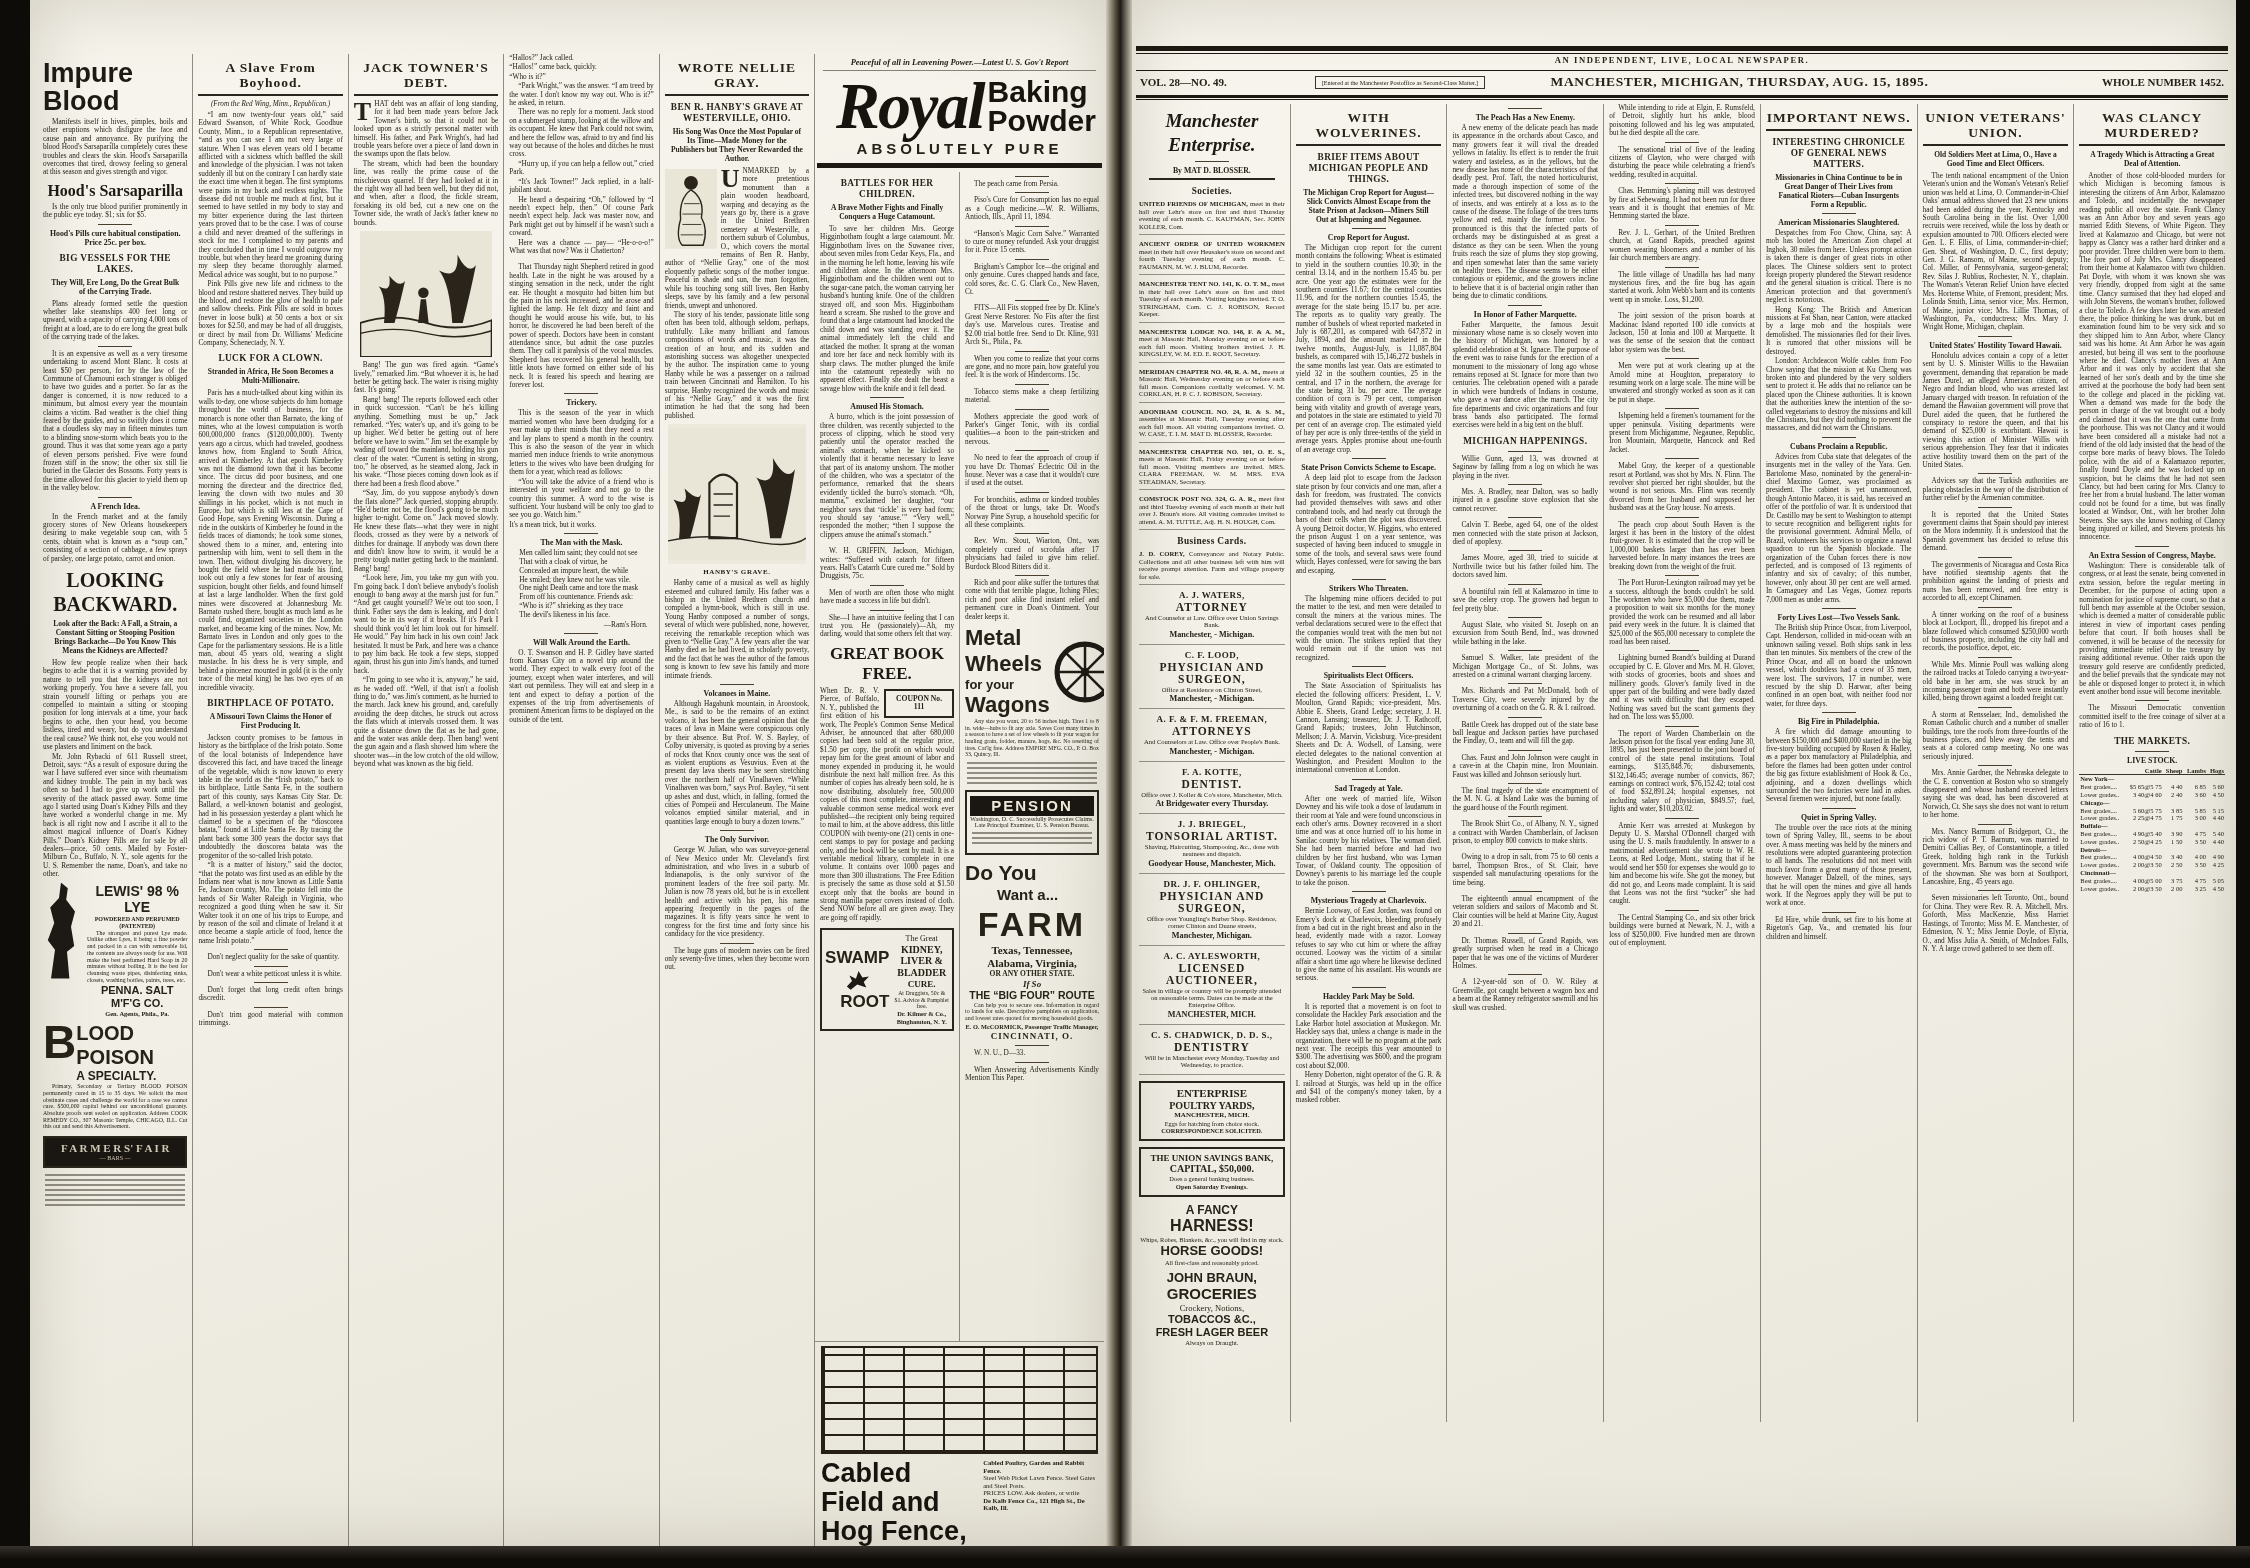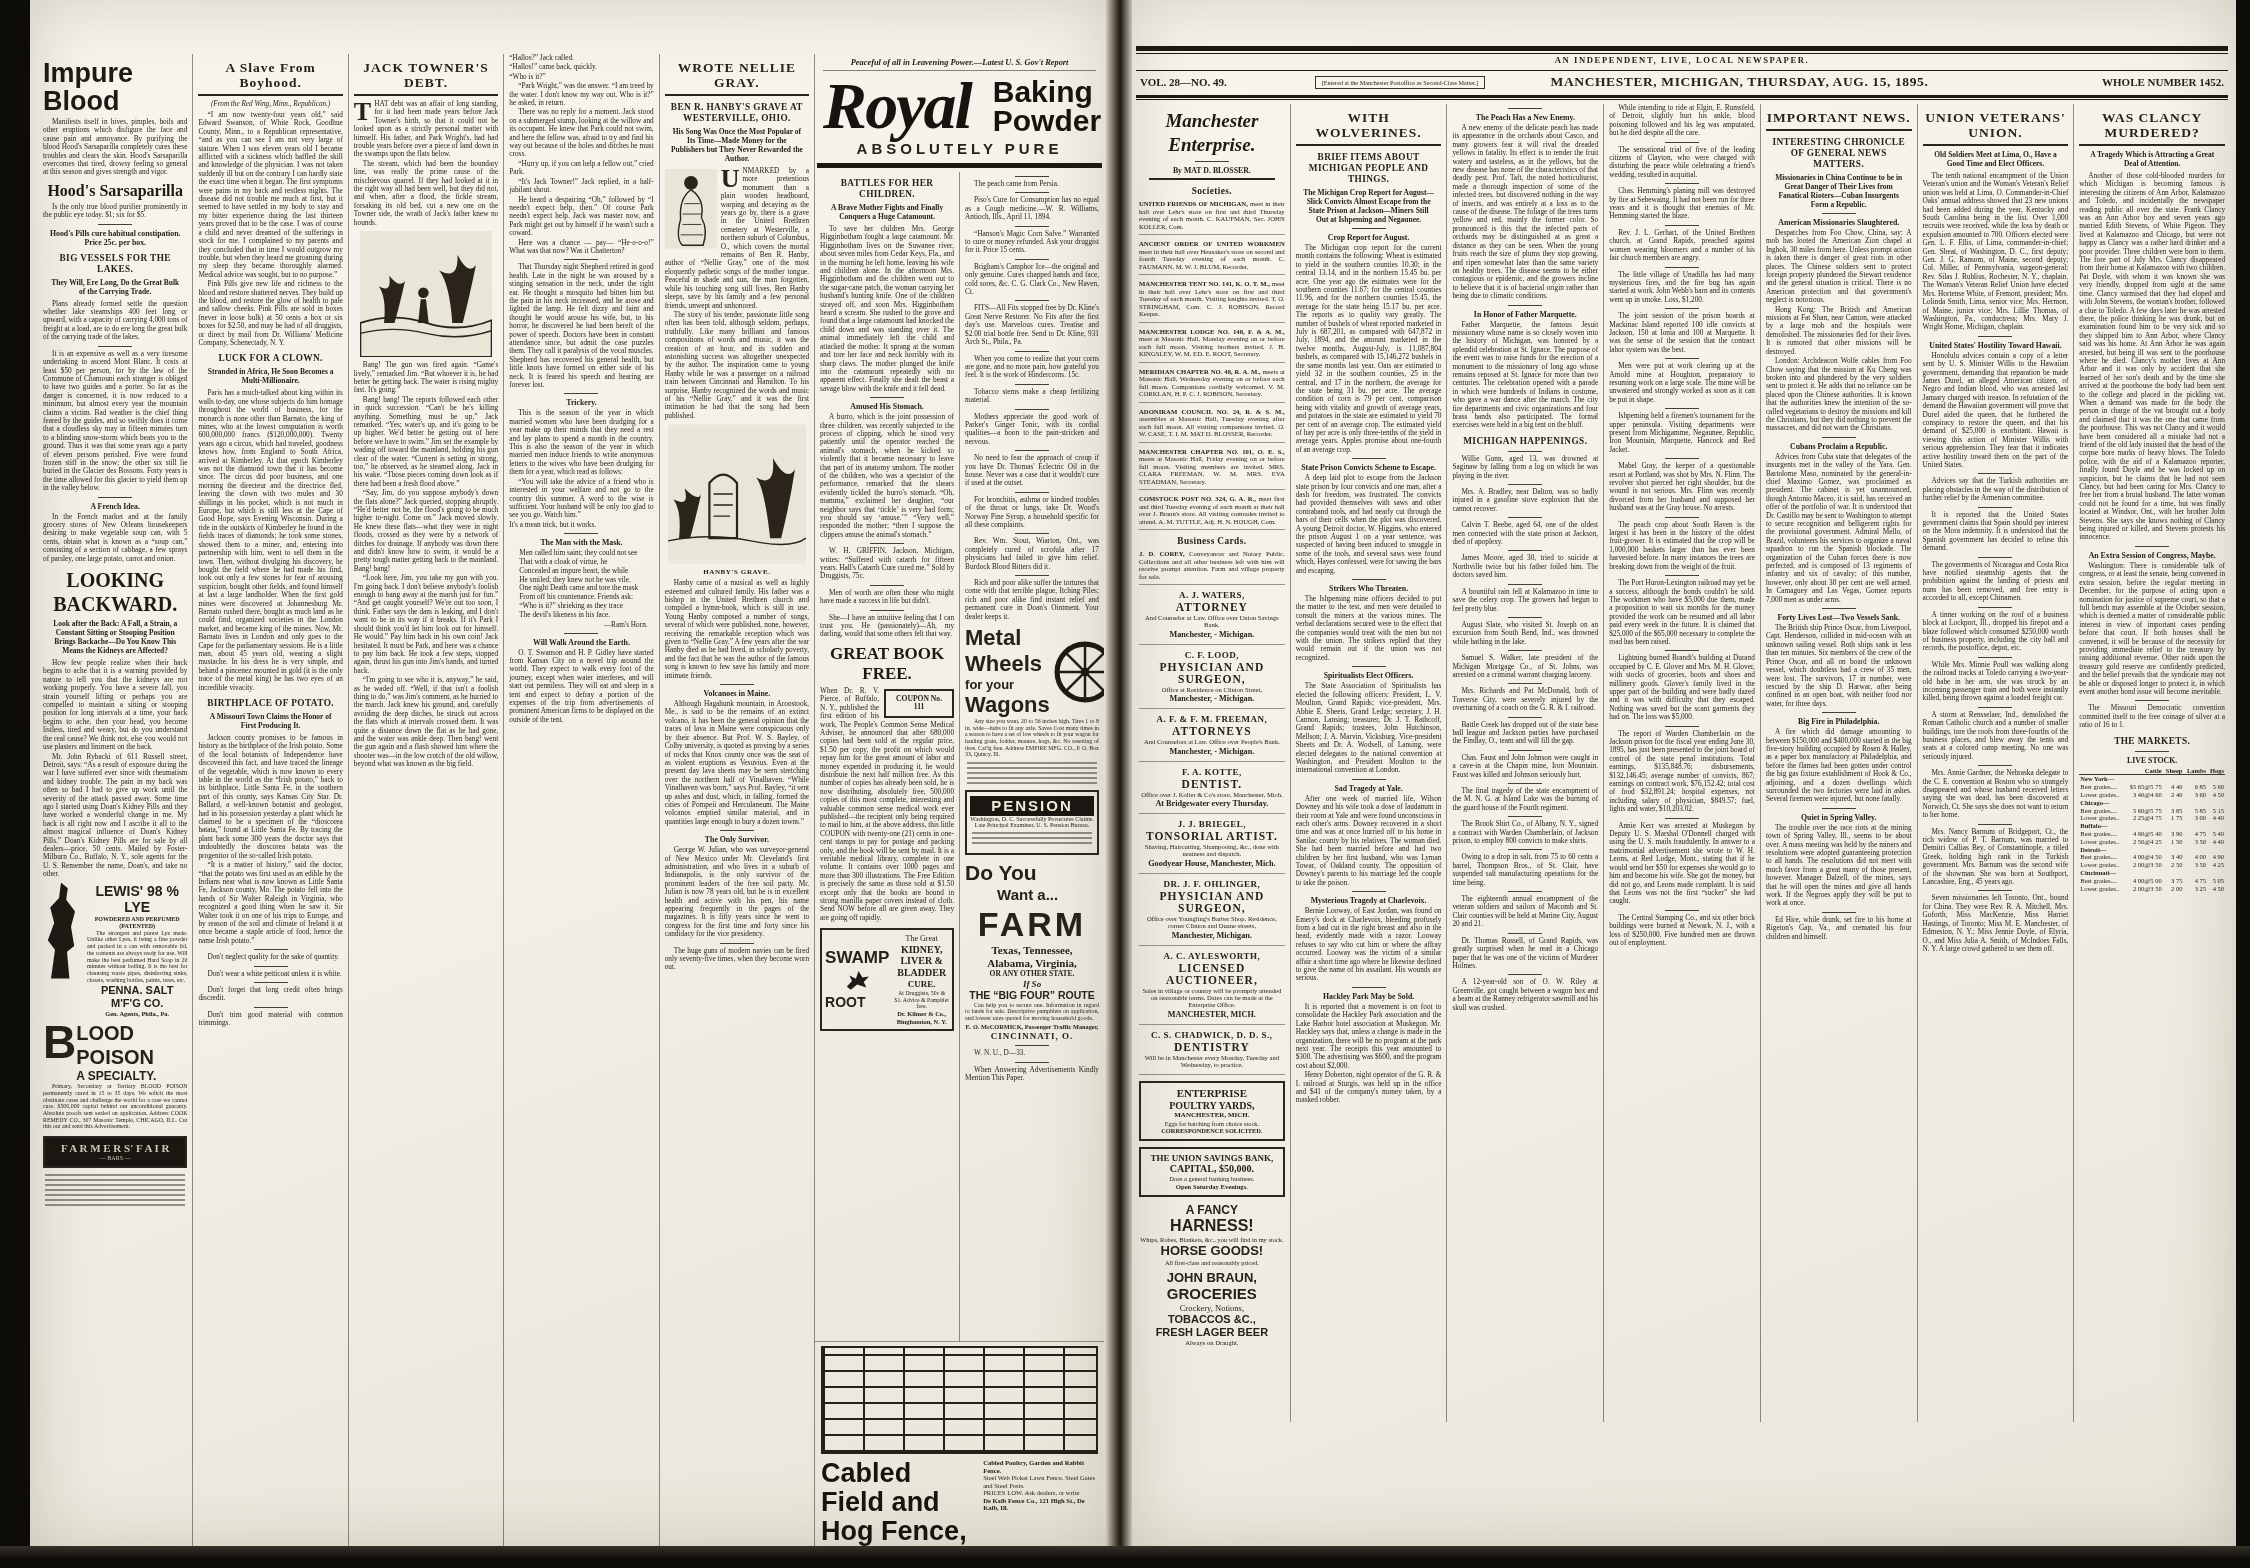--- a/index.html
+++ b/index.html
@@ -68,21 +68,21 @@
   .mdate{display:flex;align-items:center;margin:3px 12px 2px;font-weight:bold;}
   .mvol{font-size:11px;flex:0 0 175px;text-align:left;}
   .ment{font-size:6.2px;line-height:7px;flex:0 0 160px;text-align:center;font-weight:normal;border:1px solid #3a332a;padding:2px 4px;}
   .mcity{flex:1;text-align:center;font-size:13.5px;letter-spacing:.6px;}
   .mwhole{flex:0 0 230px;text-align:right;font-size:11px;}
   .mrule.heavy{height:3px;background:#1d1812;margin:5px 8px 1px;}
   .mrule.heavy2{height:1px;background:#1d1812;margin:0 8px 0;}
   
   .royal{border-bottom:5px solid #1d1812;padding:2px 6px 6px;margin:0 2px 4px;flex:0 0 auto;}
   .rtag{font-size:8.4px;font-weight:bold;font-style:italic;text-align:center;padding:2px 0 3px;border-bottom:1px solid rgba(62,53,40,.6);margin-bottom:4px;}
-  .rmain{display:flex;justify-content:space-between;align-items:center;gap:22px;}
+  .rmain{display:flex;justify-content:flex-end;align-items:center;gap:4px;}
   .rscript{font-size:66px;font-weight:bold;font-style:italic;letter-spacing:-2px;line-height:62px;color:#17130e;}
   .rstack{display:flex;flex-direction:column;font-family:"Liberation Sans",sans-serif;font-weight:bold;font-size:30px;line-height:29px;color:#17130e;}
   .rpure{text-align:center;font-family:"Liberation Sans",sans-serif;font-weight:bold;font-size:15px;letter-spacing:4px;margin-top:3px;}
   
   .fence{flex:0 0 auto;border-top:1px solid rgba(62,53,40,.5);padding-top:2px;}
   .fencegrid{height:104px;margin:2px 6px;border:2px solid #262019;background:repeating-linear-gradient(90deg,#262019 0 2px,transparent 2px 40px),repeating-linear-gradient(0deg,#262019 0 2px,transparent 2px 16px);}
   .fencerow{display:flex;gap:7px;align-items:flex-start;padding:3px 6px 6px;}
   .fencebig{font-family:"Liberation Sans",sans-serif;font-weight:bold;font-size:27px;line-height:29px;flex:1.35;color:#17130e;}
   .fencesmall{flex:1;font-size:6.6px;line-height:7.5px;}
   .fencesmall .fl{display:block;}
@@ -320,21 +320,21 @@
                 <div class="srule"></div>
                 <p class="b-p">She—I have an intuitive feeling that I can trust you. He (passionately)—Ah, my darling, would that some others felt that way.</p>
               </div>
               <div class="b-disp" style="font-size: 17px; line-height: 20px; text-align: center; margin: 5px 0px 3px;">GREAT BOOK FREE.</div>
               <p class="b-p noind"><span class="coupon">COUPON No. 111</span>When Dr. R. V. Pierce, of Buffalo, N. Y., published the first edition of his work, The People's Common Sense Medical Adviser, he announced that after 680,000 copies had been sold at the regular price, $1.50 per copy, the profit on which would repay him for the great amount of labor and money expended in producing it, he would distribute the next half million free. As this number of copies has already been sold, he is now distributing, absolutely free, 500,000 copies of this most complete, interesting and valuable common sense medical work ever published—the recipient only being required to mail to him, at the above address, this little COUPON with twenty-one (21) cents in one-cent stamps to pay for postage and packing only, and the book will be sent by mail. It is a veritable medical library, complete in one volume. It contains over 1000 pages and more than 300 illustrations. The Free Edition is precisely the same as those sold at $1.50 except only that the books are bound in strong manilla paper covers instead of cloth. Send NOW before all are given away. They are going off rapidly.</p>
               <div class="lines boxed">
                 <div style="display: flex; gap: 5px; align-items: center;">
                   <div style="flex: 0 0 62px; text-align: center;">
                     <div class="lrow sans" style="font-size: 17px; line-height: 20.06px; font-weight: bold; text-align: center;">SWAMP</div>
                     <div style="width: 26px; height: 22px; margin: 1px auto; background: rgb(29, 25, 20); clip-path: polygon(10% 80%, 30% 55%, 20% 30%, 45% 45%, 55% 10%, 70% 40%, 95% 35%, 75% 60%, 85% 85%, 50% 72%, 25% 95%);"></div>
-                    <div class="lrow sans" style="font-size: 14px; line-height: 20.06px; font-weight: bold; text-align: left;">ROOT</div>
+                    <div class="lrow sans" style="font-size: 17px; line-height: 20.06px; font-weight: bold; text-align: right;">ROOT</div>
                   </div>
                   <div style="flex: 1 1 0%;">
                     <div class="lrow" style="font-size: 8px; line-height: 9.44px; text-align: center;">The Great</div>
                     <div class="lrow" style="font-size: 10px; line-height: 11.8px; font-weight: bold; text-align: center;">KIDNEY,</div>
                     <div class="lrow" style="font-size: 10px; line-height: 11.8px; font-weight: bold; text-align: center;">LIVER &amp;</div>
                     <div class="lrow" style="font-size: 10px; line-height: 11.8px; font-weight: bold; text-align: center;">BLADDER</div>
                     <div class="lrow" style="font-size: 9px; line-height: 10.62px; font-weight: bold; text-align: center;">CURE.</div>
                     <div class="lrow" style="font-size: 5.8px; line-height: 6.844px; text-align: center;">At Druggists, 50c &amp; $1. Advice &amp; Pamphlet free.</div>
                     <div class="lrow" style="font-size: 6.4px; line-height: 7.552px; font-weight: bold; text-align: center;">Dr. Kilmer &amp; Co., Binghamton, N. Y.</div>
                   </div>

